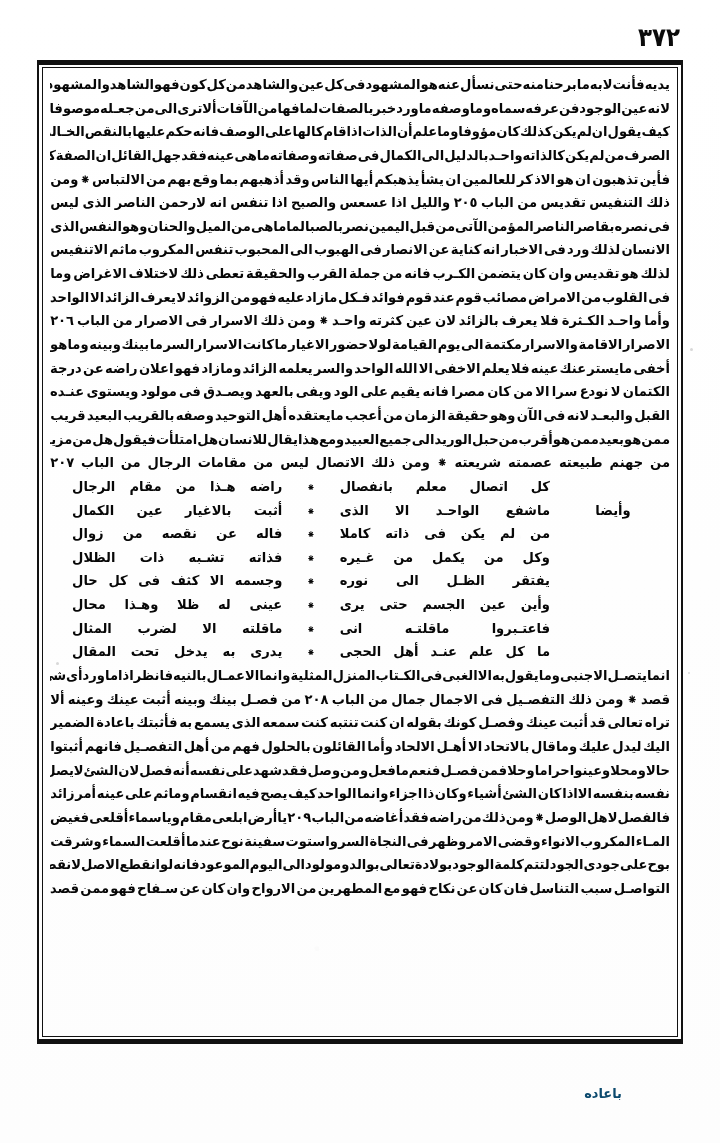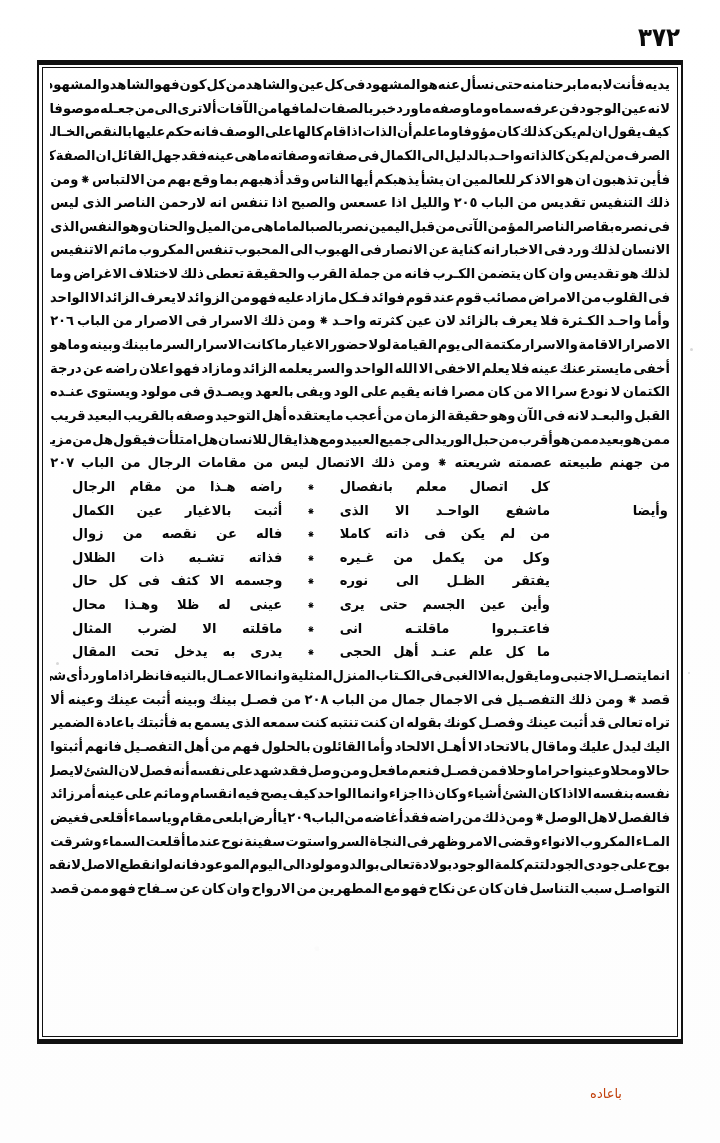--- a/index.html
+++ b/index.html
@@ -121,29 +121,29 @@
     flex:0 0 auto;
     width:9%;
     text-align:center;
     font-size:10px;
     color:#070707;
   }
   .verse-tag{
     position:absolute;
     right:2px;
     width:110px;
-    text-align:right;
+    text-align:center;
     font-size:13.1px;
     font-weight:600;
   }
   
   #catchword{
     position:absolute;
     top:1086px;right:98px;
-    font-size:13px;font-weight:400;color:#c2410c;
+    font-size:13px;font-weight:700;color:#0c4a6e;
     transform:scaleY(1.05);
   }
   
   .speck{position:absolute;background:#d8d8d8;border-radius:50%;pointer-events:none;}
 </style>
 </head>
 <body>
 
 <div id="page-scan">
 

